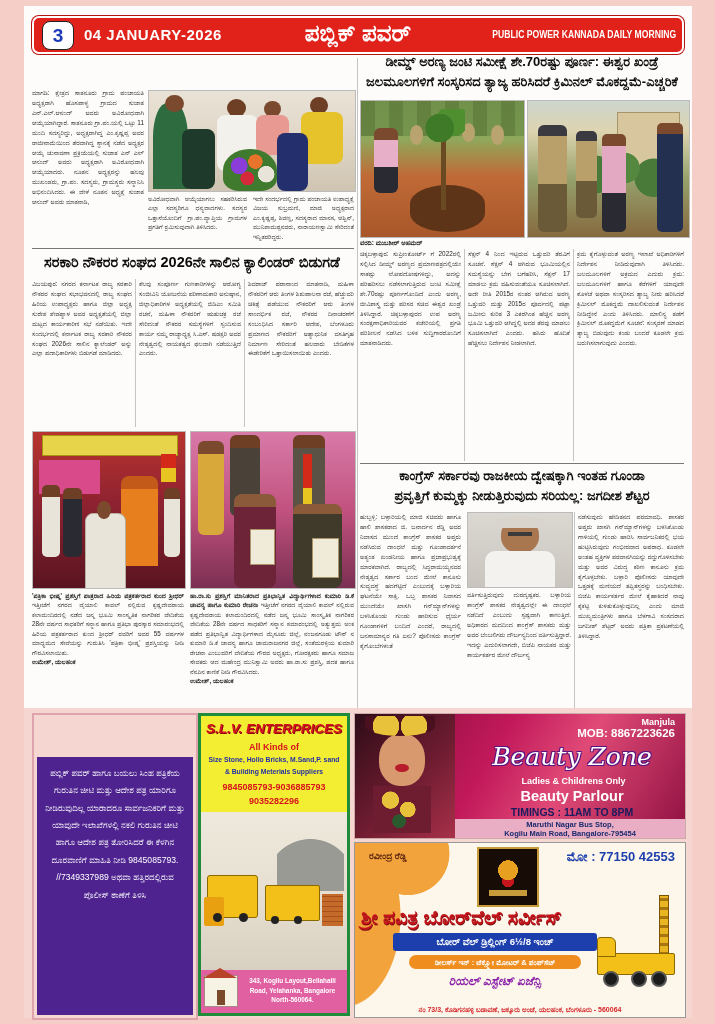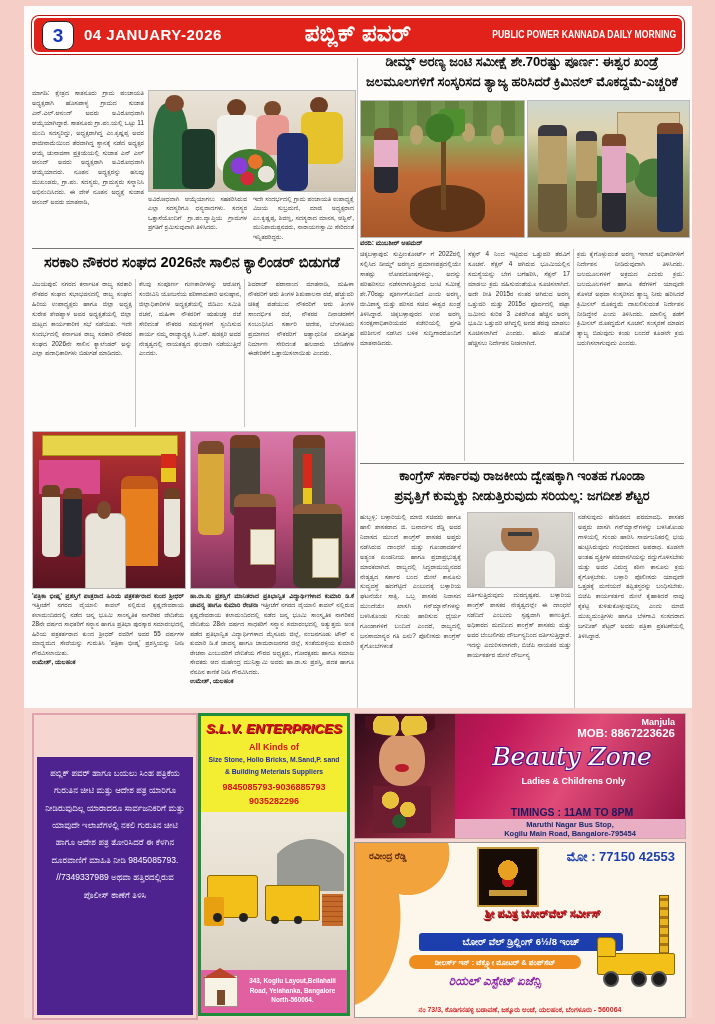--- a/index.html
+++ b/index.html
@@ -39,22 +39,22 @@
   .bz-manjula{right:10px;top:3px;font-size:9px;font-weight:bold;color:#fff;text-align:right;}
   .bz-mob{right:10px;top:13px;font-size:11.5px;font-weight:bold;color:#fff;}
   .bz-name{left:110px;right:6px;top:28px;text-align:center;font-family:"DejaVu Serif",serif;font-style:italic;font-size:25px;color:#fff;text-shadow:1px 1px 0 #5a1580,-1px -1px 0 #5a1580,1px -1px 0 #5a1580,-1px 1px 0 #5a1580;}
   .bz-sub1{left:110px;right:3px;top:62px;text-align:center;font-size:9px;font-weight:bold;color:#fff;}
   .bz-sub2{left:110px;right:6px;top:74px;text-align:center;font-size:14.5px;font-weight:bold;color:#fff;}
   .bz-time{left:110px;right:6px;top:92px;text-align:center;font-size:10.5px;font-weight:bold;color:#1a1a5e;}
   .bz-strip{left:100px;right:0;bottom:0;height:18px;background:#e9aec4;text-align:center;color:#1a2a6e;font-weight:bold;font-size:7.5px;line-height:1.25;padding-top:1px;}
   .bore{left:330px;top:836px;width:330px;height:174px;border:1px solid #999;background:radial-gradient(95px 150px at -12px 42%,#f2a33c 60%,rgba(0,0,0,0) 61%),radial-gradient(75px 75px at 16% 6%,#f2a33c 55%,rgba(0,0,0,0) 56%),#fcf7ea;}
   .bw-owner{left:14px;top:8px;font-size:9px;font-weight:bold;color:#5a2410;}
   .bw-phone{right:10px;top:6px;font-size:13px;font-weight:bold;color:#1d3fae;}
-  .bw-title{left:6px;right:84px;top:64px;text-align:right;font-size:11px;font-weight:bold;color:#c5161d;text-shadow:.5px .5px 0 #7a0a0e;}
-  .bw-blue{left:38px;top:90px;width:204px;height:18px;background:#1d3fae;border-radius:3px;color:#fff;font-weight:bold;font-size:9.5px;display:flex;align-items:center;justify-content:center;margin-left:26px;}
+  .bw-title{left:6px;right:84px;top:64px;text-align:left;font-size:19px;font-weight:bold;color:#c5161d;text-shadow:.5px .5px 0 #7a0a0e;}
+  .bw-blue{left:38px;top:90px;width:204px;height:18px;background:#1d3fae;border-radius:3px;color:#fff;font-weight:bold;font-size:9.5px;display:flex;align-items:center;justify-content:center;}
   .bw-orange{left:54px;top:112px;width:172px;height:14px;background:#ef8d1f;border-radius:7px;color:#fff;font-weight:bold;font-size:7.4px;display:flex;align-items:center;justify-content:center;}
   .bw-agency{left:20px;width:240px;top:131px;text-align:center;font-style:italic;font-weight:bold;font-size:12px;color:#8a1fa8;}
   .bw-addr{left:4px;right:4px;bottom:3px;text-align:center;font-size:7px;font-weight:bold;color:#d4252a;}
   .deity{left:122px;top:4px;width:58px;height:56px;background:#170c06;border:2px solid #c89b3a;}
 </style>
 </head>
 <body>
 
 <div class="abs sheet">
 
@@ -203,20 +203,21 @@
     <div class="b" style="left:0;top:0;width:100px;height:100%;background:linear-gradient(135deg,#2e0c18 0%,#6e1c30 55%,#a8304a 100%);overflow:hidden;">
       <div class="b" style="left:24%;top:16%;width:46%;height:42%;background:#d8996e;border-radius:46%;"></div>
       <div class="b" style="left:40%;top:40%;width:14%;height:7%;background:#b81c2a;border-radius:50%;"></div>
       <div class="b" style="left:10%;top:2%;width:70%;height:16%;background:radial-gradient(circle at 30% 50%,#e8c23a 0 26%,rgba(0,0,0,0) 27%),radial-gradient(circle at 70% 50%,#e8c23a 0 26%,rgba(0,0,0,0) 27%),#4a1020;border-radius:0 0 50% 50%;"></div>
       <div class="b" style="left:18%;top:58%;width:58%;height:38%;background:radial-gradient(circle at 30% 30%,#e8c23a 0 16%,rgba(0,0,0,0) 17%),radial-gradient(circle at 60% 50%,#e8c23a 0 18%,rgba(0,0,0,0) 19%),radial-gradient(circle at 45% 75%,#2a5a2e 0 14%,rgba(0,0,0,0) 15%),#6e1c30;"></div>
     </div>
     <div class="abs bz-manjula">Manjula</div>
     <div class="abs bz-mob">MOB: 8867223626</div>
     <div class="abs bz-name">Beauty Zone</div>
     <div class="abs bz-sub1">Ladies &amp; Childrens Only</div>
+    <div class="abs bz-sub2">Beauty Parlour</div>
     <div class="abs bz-time">TIMINGS : 11AM TO 8PM</div>
     <div class="abs bz-strip">
       <div>Maruthi Nagar Bus Stop,</div>
       <div>Kogilu Main Road, Bangalore-795454</div>
     </div>
   </div>
 
   <div class="abs bore">
     <div class="abs bw-owner">ರವೀಂದ್ರ ರೆಡ್ಡಿ</div>
     <div class="abs deity">

